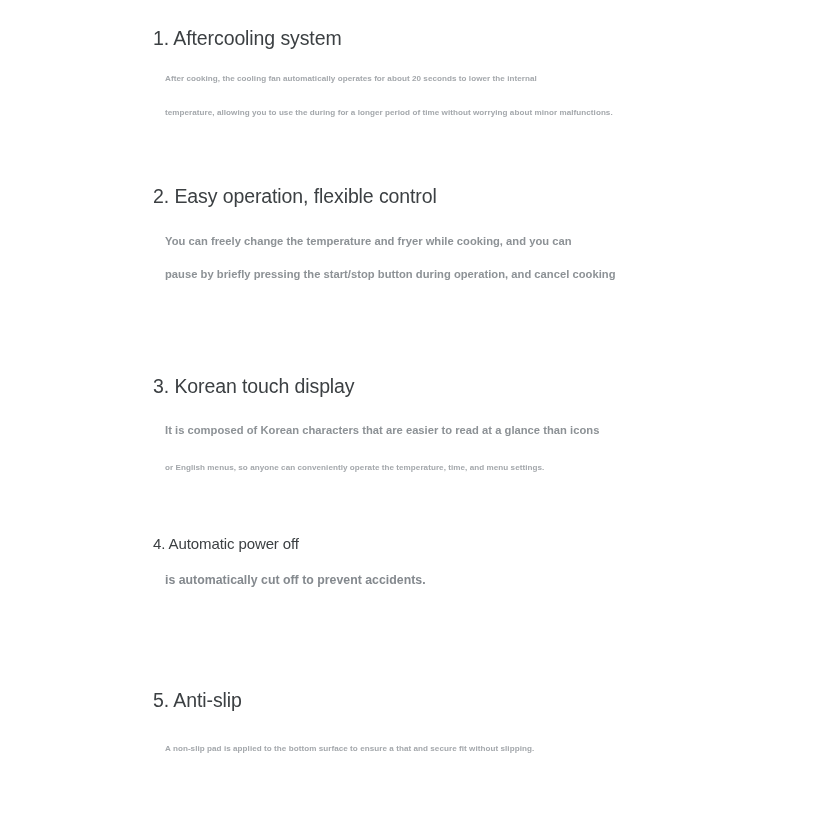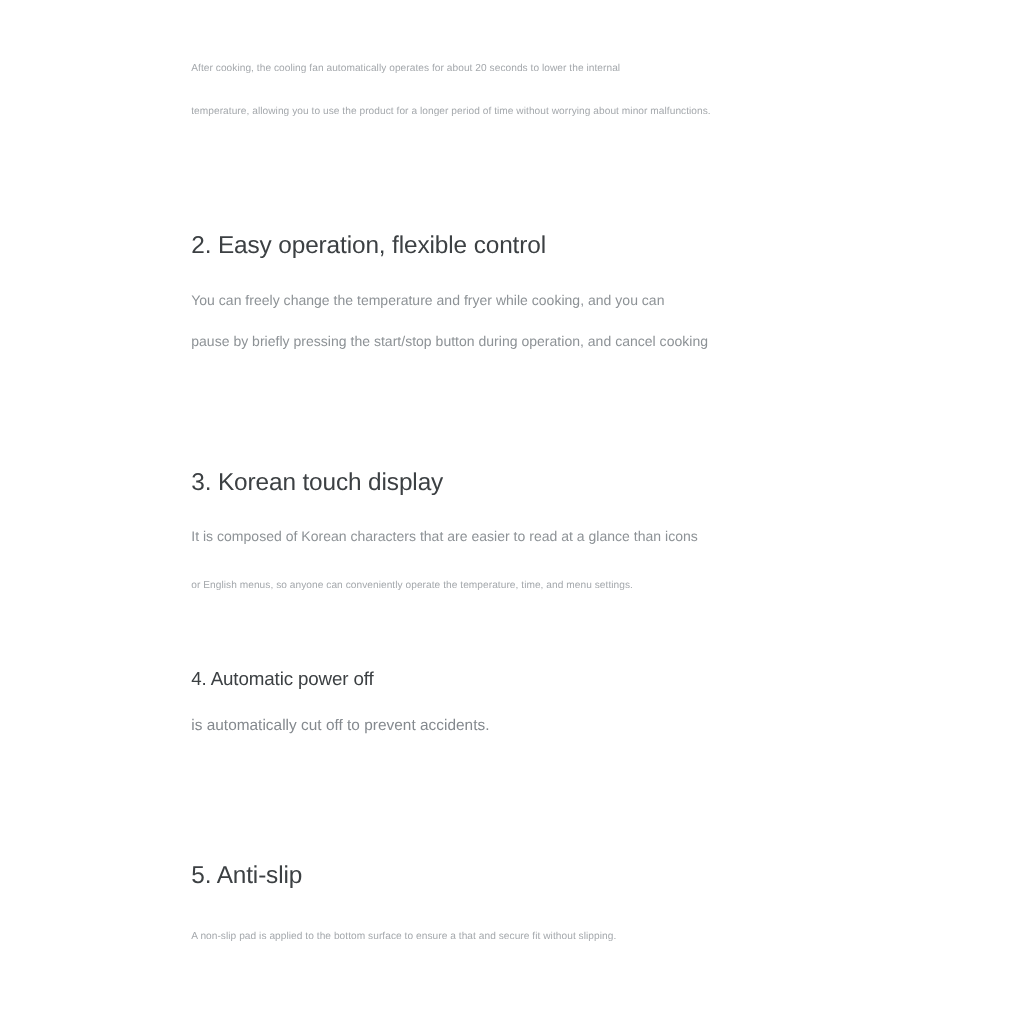--- a/index.html
+++ b/index.html
@@ -35,23 +35,23 @@
   .heading {
     color: #3c4043;
     font-weight: 400;
     letter-spacing: -0.1px;
     white-space: nowrap;
     margin: 0;
   }
   .h-lg   { font-size: 19.5px; line-height: 24px; }
   .h-sm   { font-size: 15px;   line-height: 20px; }
   .body-line {
-    margin: 0;
+    margin: 12px;
     white-space: nowrap;
-    font-weight: 400;
+    font-weight: 700;
   }
   
   .t-xs {
     font-size: 8.1px;
     line-height: 11px;
     color: #a4a8ac;
     letter-spacing: 0.05px;
   }
   
   .t-md {
@@ -68,22 +68,23 @@
     letter-spacing: 0.02px;
   }
 </style>
 </head>
 <body>
 
 <div class="page">
   <div class="content">
 
     <div class="section" style="top:26px;">
+      <h2 class="heading h-lg">1. Aftercooling system</h2>
       <p class="body-line t-xs" style="margin-top:23px;">After cooking, the cooling fan automatically operates for about 20 seconds to lower the internal</p>
-      <p class="body-line t-xs" style="margin-top:23px;">temperature, allowing you to use the product for a longer period of time without worrying about minor malfunctions.</p>
+      <p class="body-line t-xs" style="margin-top:23px;">temperature, allowing you to use the during for a longer period of time without worrying about minor malfunctions.</p>
     </div>
 
     <div class="section" style="top:184px;">
       <h2 class="heading h-lg">2. Easy operation, flexible control</h2>
       <p class="body-line t-md" style="margin-top:26px;">You can freely change the temperature and fryer while cooking, and you can</p>
       <p class="body-line t-md" style="margin-top:18px;">pause by briefly pressing the start/stop button during operation, and cancel cooking</p>
     </div>
 
     <div class="section" style="top:374px;">
       <h2 class="heading h-lg">3. Korean touch display</h2>

